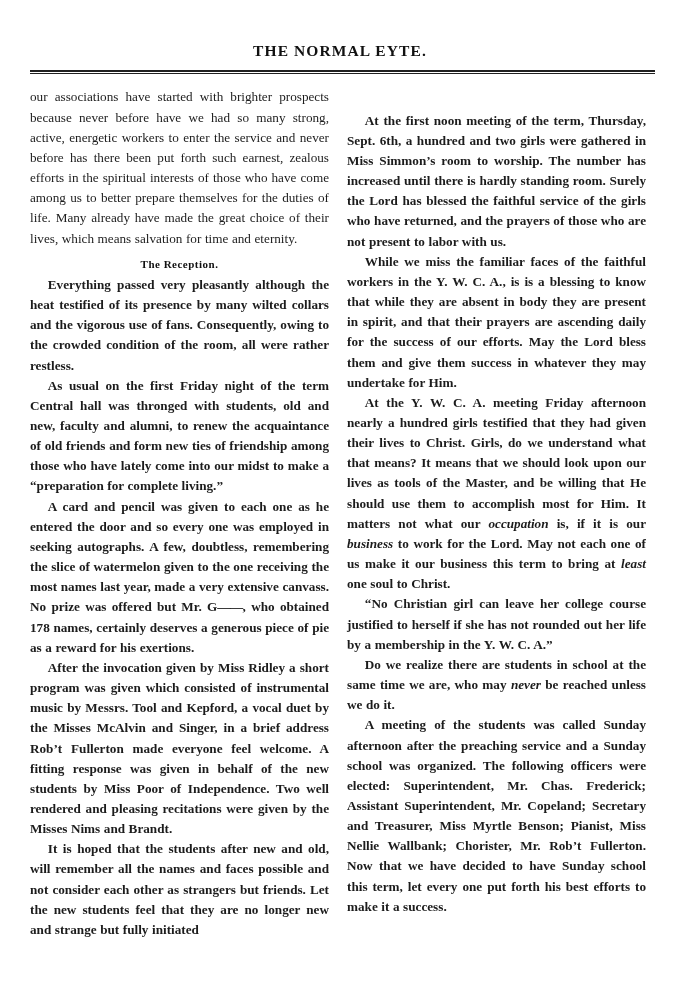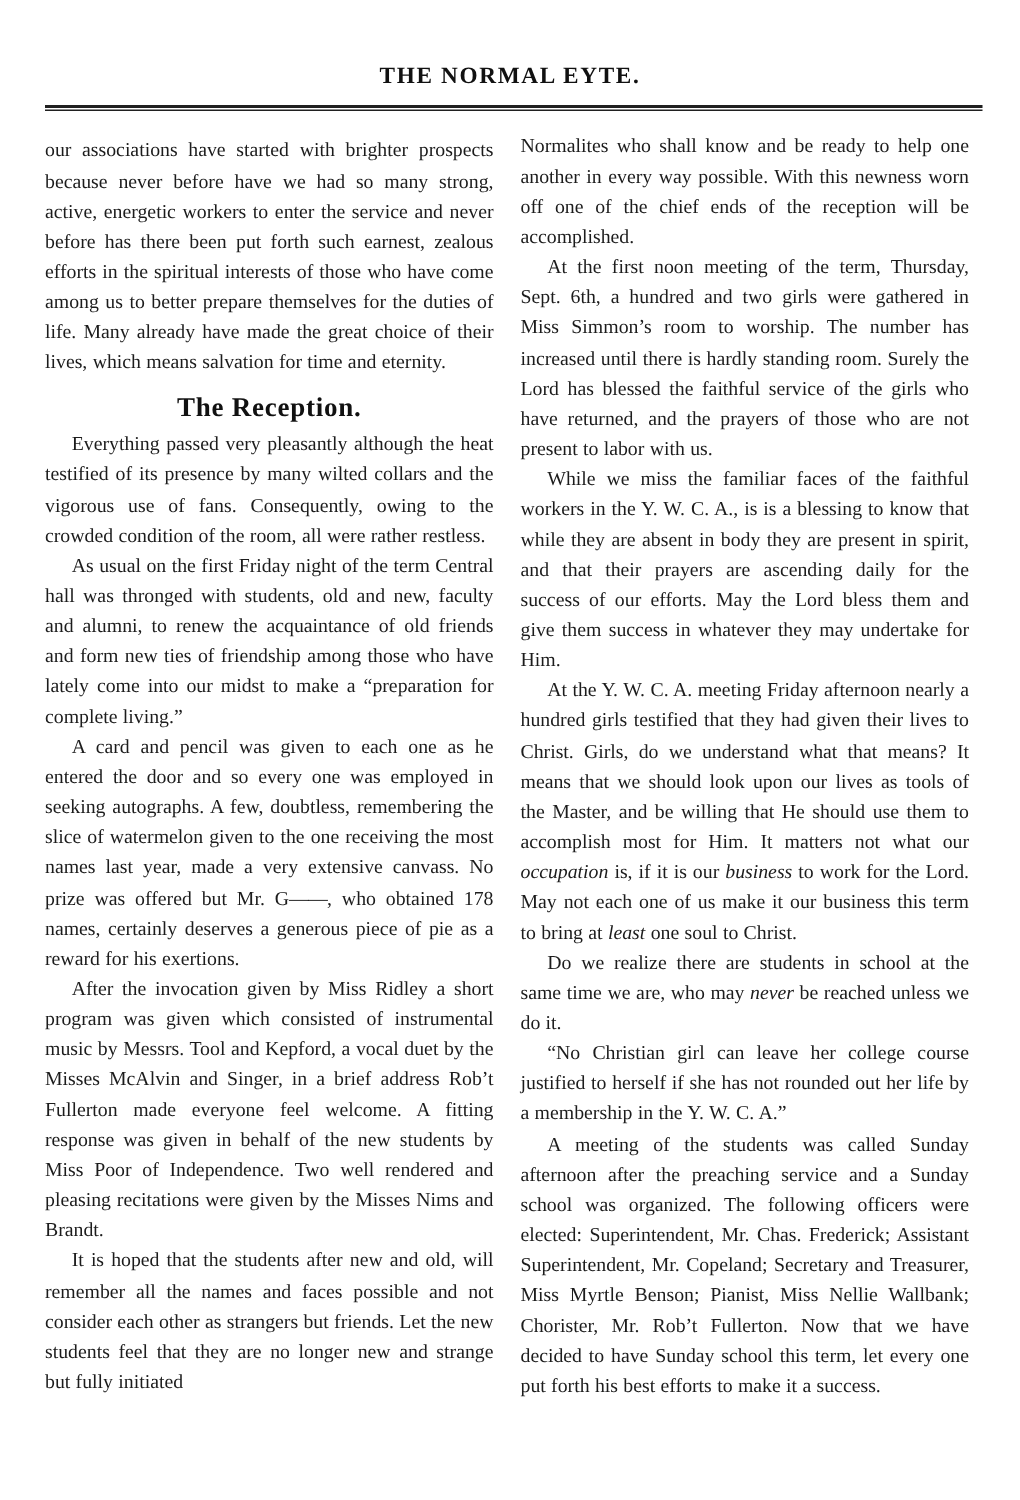--- a/index.html
+++ b/index.html
@@ -54,39 +54,40 @@
     gap: 18px;
     align-items: center;
   }
   .col {
     width: 299px;
     flex: 0 0 299px;
   }
   .section-head {
     text-align: center;
     font-weight: bold;
-    font-size: 18px;
+    font-size: 11px;
     letter-spacing: 0.5px;
     margin: 9px 0 4px 0;
     line-height: 1.2;
     color: #111111;
   }
   p.body-par {
     margin: 0;
     font-size: 13.2px;
     line-height: 20.15px;
     text-align: justify;
     text-justify: inter-word;
     -webkit-hyphens: none;
     hyphens: none;
     color: #1c1c1c;
     word-spacing: 0.02em;
   }
   p.indent {
     text-indent: 1.35em;
+    font-weight: bold;
   }
   p.noindent {
     text-indent: 0;
   }
   .emdash {
     letter-spacing: -0.04em;
   }
   i {
     font-style: italic;
   }
@@ -119,31 +120,30 @@
       <p class="body-par indent"><span>A card and pencil was given to each one as he entered the door and so every one was employed in seeking autographs. A few, doubtless, remembering the slice of watermelon given to the one receiving the most names last year, made a very extensive canvass. No prize was offered but Mr. G</span><span class="emdash">——</span><span>, who obtained 178 names, certainly deserves a generous piece of pie as a reward for his exertions.</span></p>
 
       <p class="body-par indent">After the invocation given by Miss Ridley a short program was given which consisted of instrumental music by Messrs. Tool and Kepford, a vocal duet by the Misses McAlvin and Singer, in a brief address Rob’t Fullerton made everyone feel welcome. A fitting response was given in behalf of the new students by Miss Poor of Independence. Two well rendered and pleasing recitations were given by the Misses Nims and Brandt.</p>
 
       <p class="body-par indent">It is hoped that the students after new and old, will remember all the names and faces possible and not consider each other as strangers but friends. Let the new students feel that they are no longer new and strange but fully initiated</p>
 
     </div>
 
     <div class="col">
 
-      <p class="body-par noindent">Normalites who shall know and be ready to help one another in every way possible. With this newness worn off one of the chief ends of the reception will be accomplished.</p>
 
       <p class="body-par indent">At the first noon meeting of the term, Thursday, Sept. 6th, a hundred and two girls were gathered in Miss Simmon’s room to worship. The number has increased until there is hardly standing room. Surely the Lord has blessed the faithful service of the girls who have returned, and the prayers of those who are not present to labor with us.</p>
 
       <p class="body-par indent">While we miss the familiar faces of the faithful workers in the Y. W. C. A., is is a blessing to know that while they are absent in body they are present in spirit, and that their prayers are ascending daily for the success of our efforts. May the Lord bless them and give them success in whatever they may undertake for Him.</p>
 
       <p class="body-par indent">At the Y. W. C. A. meeting Friday afternoon nearly a hundred girls testified that they had given their lives to Christ. Girls, do we understand what that means? It means that we should look upon our lives as tools of the Master, and be willing that He should use them to accomplish most for Him. It matters not what our <i>occupation</i> is, if it is our <i>business</i> to work for the Lord. May not each one of us make it our business this term to bring at <i>least</i> one soul to Christ.</p>
 
+      <p class="body-par indent">“No Christian girl can leave her college course justified to herself if she has not rounded out her life by a membership in the Y. W. C. A.”</p>
+
       <p class="body-par indent">Do we realize there are students in school at the same time we are, who may <i>never</i> be reached unless we do it.</p>
-
-      <p class="body-par indent">“No Christian girl can leave her college course justified to herself if she has not rounded out her life by a membership in the Y. W. C. A.”</p>
 
 
       <p class="body-par indent">A meeting of the students was called Sunday afternoon after the preaching service and a Sunday school was organized. The following officers were elected: Superintendent, Mr. Chas. Frederick; Assistant Superintendent, Mr. Copeland; Secretary and Treasurer, Miss Myrtle Benson; Pianist, Miss Nellie Wallbank; Chorister, Mr. Rob’t Fullerton. Now that we have decided to have Sunday school this term, let every one put forth his best efforts to make it a success.</p>
 
 
     </div>
 
   </div>
 
 </div>

